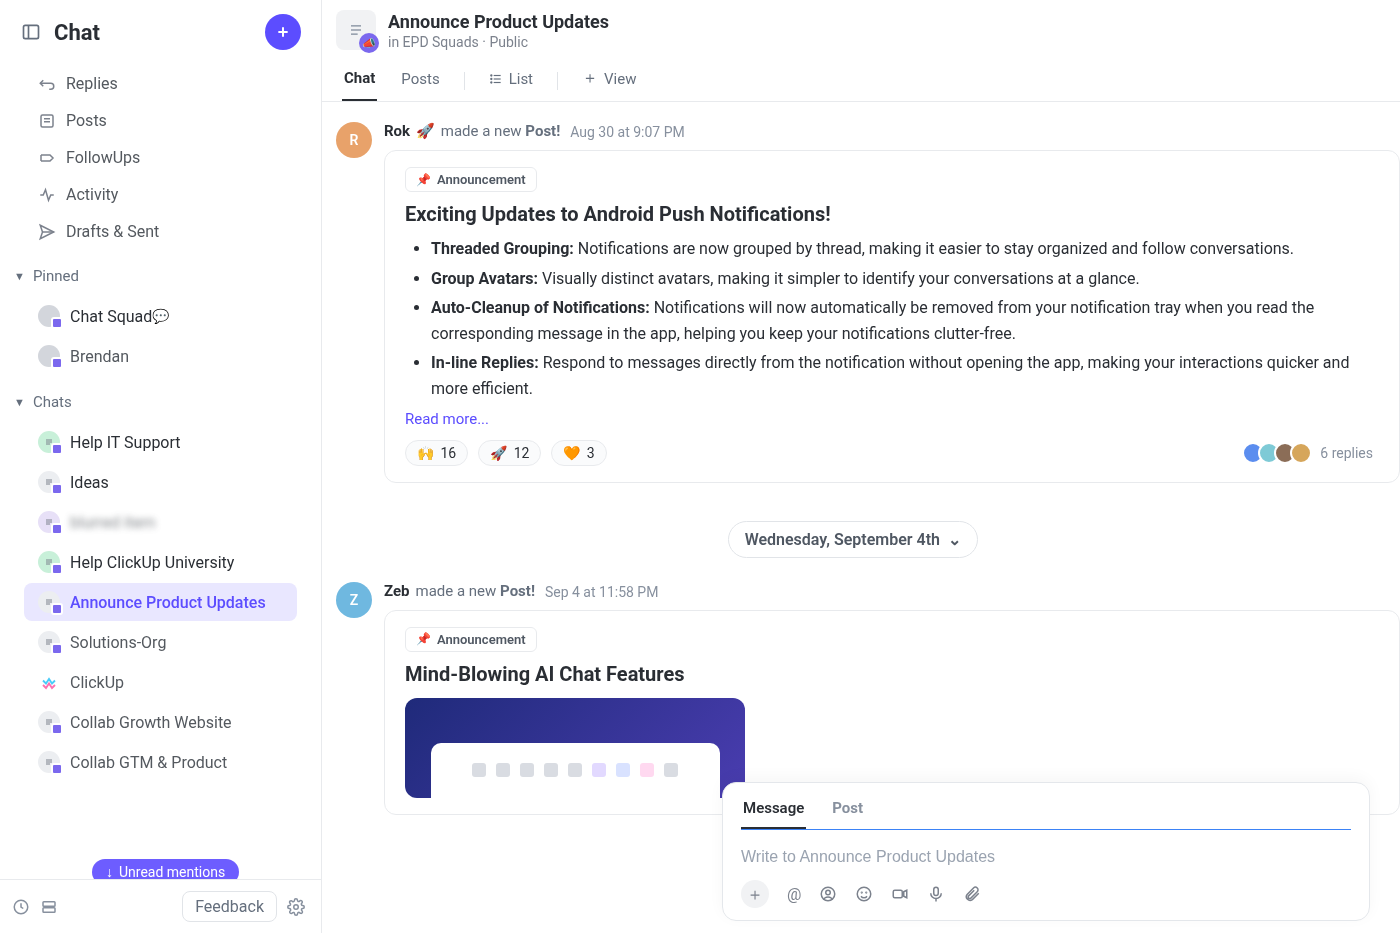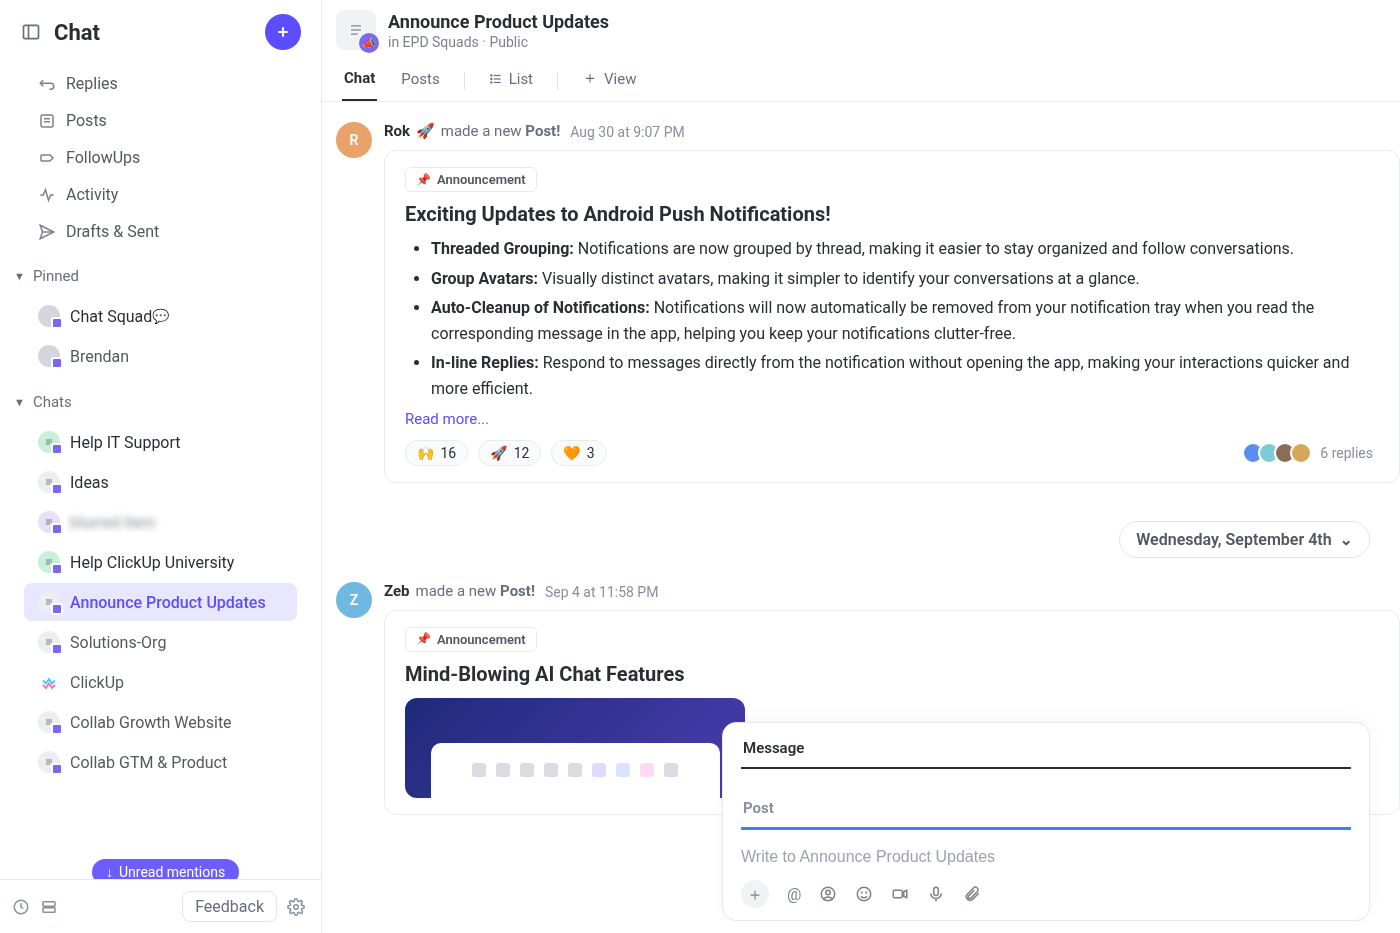--- a/index.html
+++ b/index.html
@@ -50,27 +50,27 @@
 .card-title { font-size: 20px; font-weight: 700; margin-bottom: 10px; }
 .card-list { list-style: disc; padding-left: 26px; }
 .card-list li { font-size: 16px; line-height: 1.6; margin-bottom: 4px; color:#2a2e34; }
 .readmore { color: #5c4dff; font-size: 15px; margin-top: 8px; cursor:pointer; }
 .reactions { display: flex; gap: 10px; margin-top: 12px; align-items: center; }
 .react-chip { border: 1px solid #e8eaed; border-radius: 14px; padding: 4px 11px; font-size: 14px; display: flex; align-items: center; gap: 6px; cursor:pointer; background:#fafbfc; }
 .replies-info { margin-left: auto; display: flex; align-items: center; gap: 8px; color: #87909e; font-size: 14px; padding-right: 6px; }
 .avatar-stack { display: flex; }
 .avatar-stack .a { width: 22px; height: 22px; border-radius: 50%; border: 2px solid #fff; margin-left: -6px; }
 .avatar-stack .a:first-child { margin-left: 0; }
-.date-divider { display: flex; justify-content: flex-end; padding: 10px 30px 24px 0; }
+.date-divider { display: flex; justify-content: center; padding: 10px 30px 24px 0; }
 .date-chip { border: 1px solid #e1e4e8; border-radius: 20px; padding: 8px 16px; font-size: 16px; font-weight: 600; color: #4f5762; display:flex; align-items:center; gap:8px; cursor:pointer; }
 .img-preview { margin-top: 12px; width: 340px; height: 100px; border-radius: 12px; background: linear-gradient(135deg,#1f2a7a,#4a3db0); display:flex; align-items:flex-end; justify-content:center; overflow:hidden; }
 .img-preview .inner { width:85%; height:55px; background:#fff; border-radius:10px 10px 0 0; display:flex; align-items:center; justify-content:center; gap:10px; }
 .img-preview .dot { width:14px; height:14px; border-radius:3px; background:#d9dce2; }
 .composer { position: absolute; bottom: 12px; left: 400px; right: 30px; background: #fff; border: 1px solid #e4e7eb; border-radius: 14px; box-shadow: 0 -4px 16px rgba(0,0,0,.04); padding: 10px 18px 12px 18px; }
-.composer-tabs { display: flex; gap: 24px; border-bottom: 3px solid #3b82f6; margin-bottom: 8px; flex-direction: column; }
+.composer-tabs { display: flex; gap: 24px; border-bottom: 1px solid #3b82f6; margin-bottom: 8px; }
 .ctab { padding: 6px 2px 10px 2px; font-size: 15px; color: #87909e; cursor:pointer;font-weight:bold; }
 .ctab.active { color: #2a2e34; font-weight: 600; border-bottom: 2px solid #2a2e34; }
 .composer-input { width: 100%; border: none; outline: none; font-size: 16px; padding: 10px 0; color: #2a2e34; }
 .composer-input::placeholder { color: #9aa3b0; }
 .composer-toolbar { display: flex; gap: 18px; align-items: center; margin-top: 4px; color: #7c828d; }
 .tool-btn { cursor: pointer; display:flex; align-items:center; justify-content:center; }
 .plus-circle { width: 28px; height: 28px; border-radius: 50%; background: #f1f2f4; display:flex; align-items:center; justify-content:center; font-size:17px; }
 .feedback-btn { border: 1px solid #e1e4e8; border-radius: 8px; padding: 5px 12px; font-size: 16px; color: #656f7d; cursor:pointer; margin-left:auto; margin-right:10px; }
 .bottom-icon { color:#87909e; cursor:pointer; margin-right:10px; }
 .speech-icon { font-size:14px; color:#9aa3b0; }

